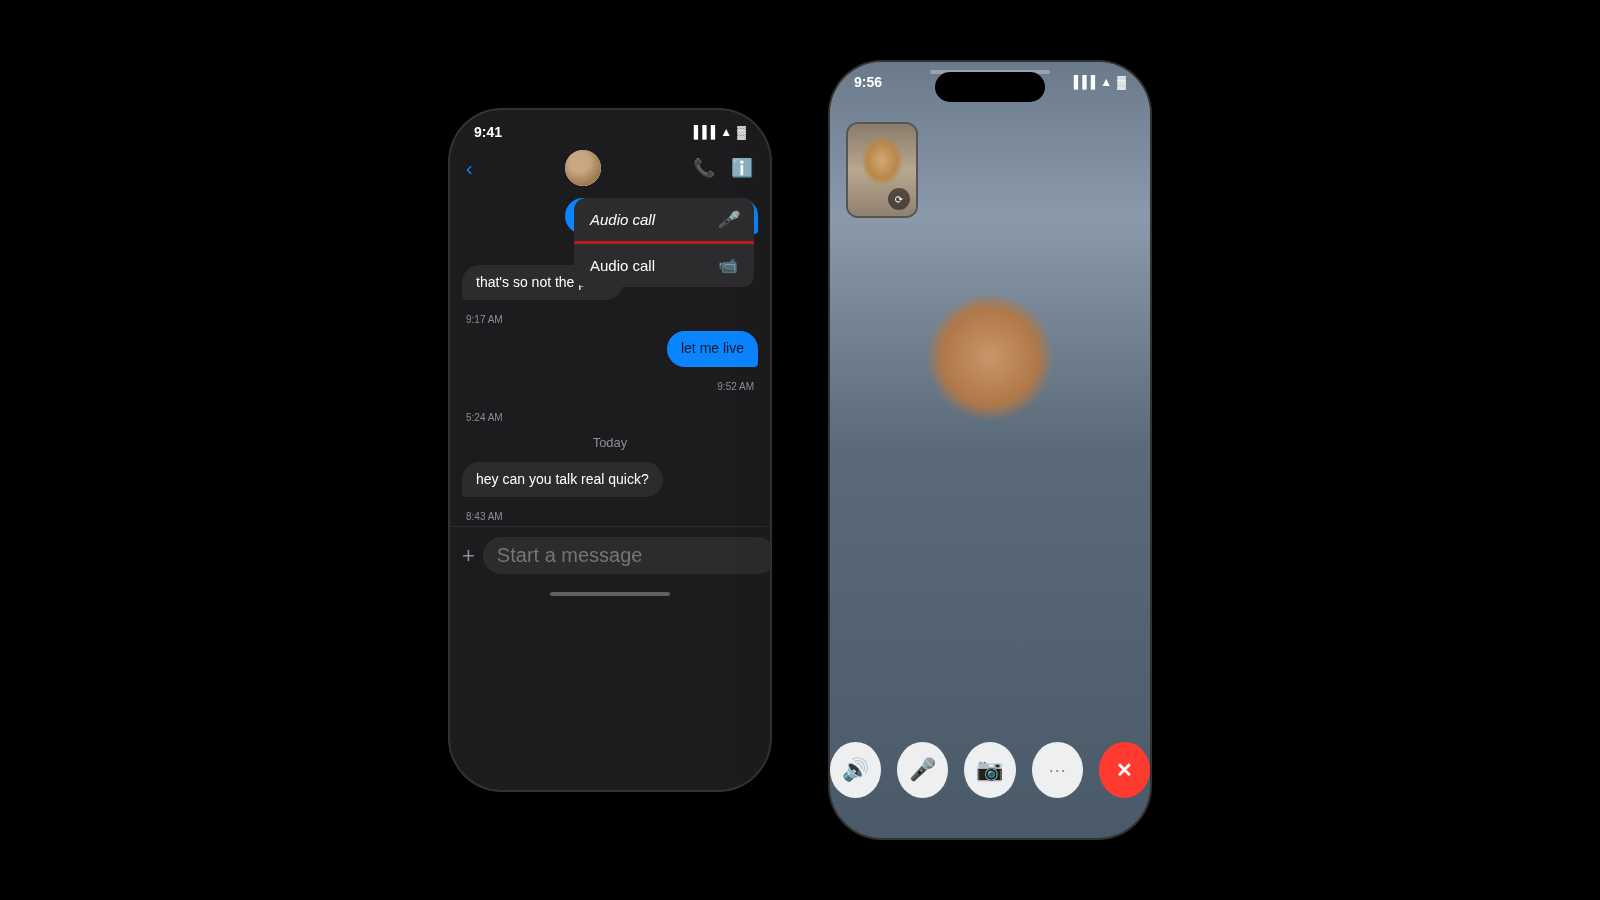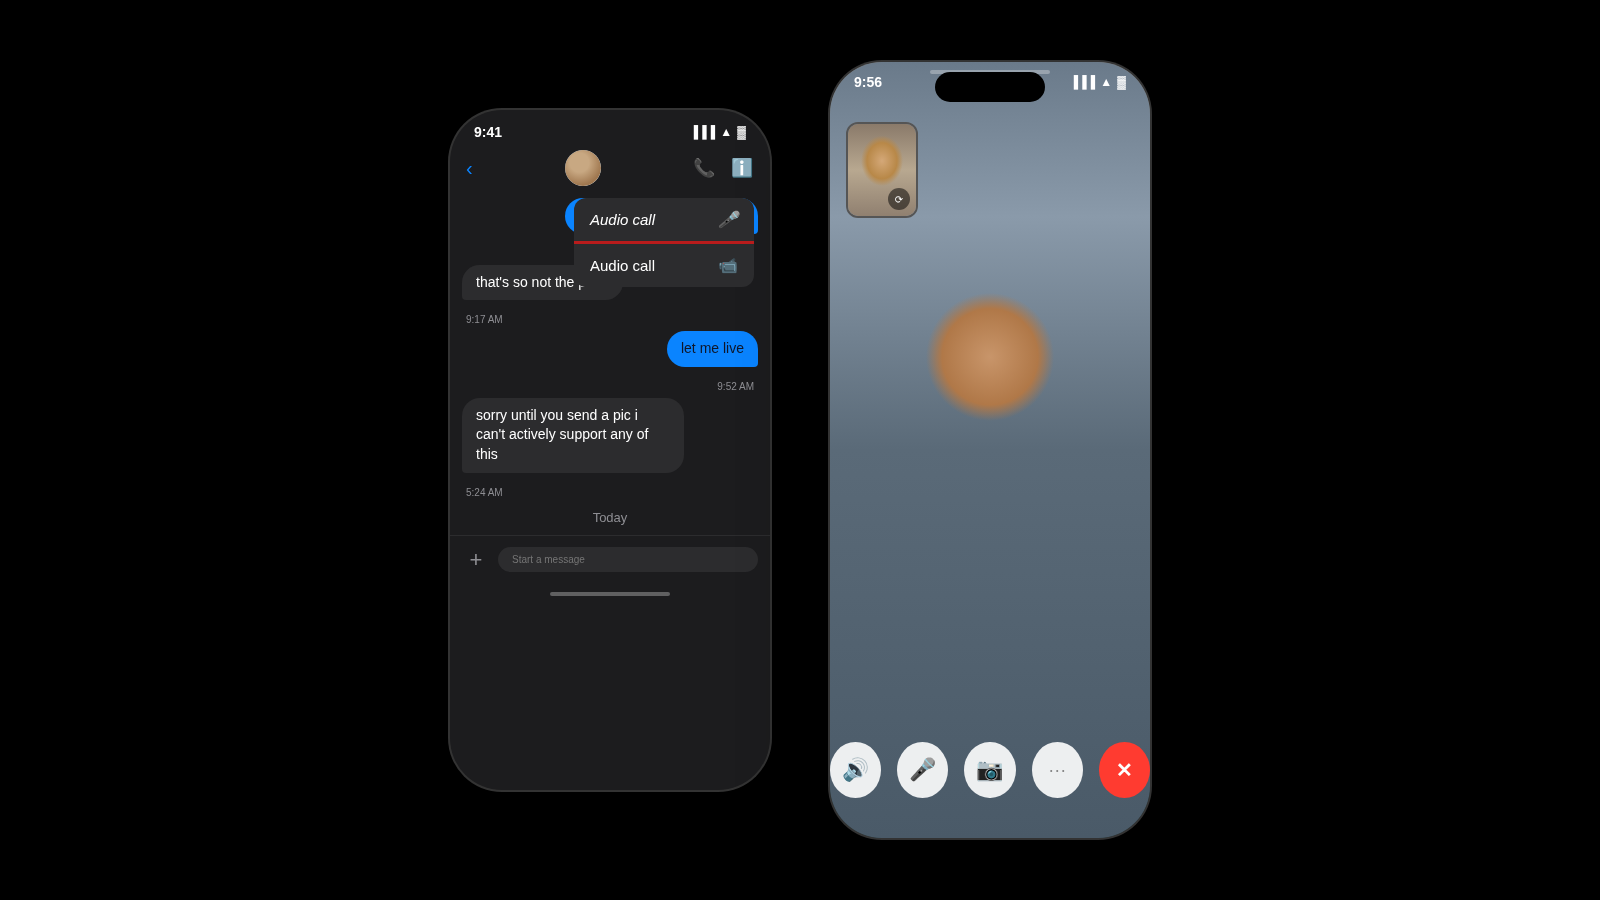--- a/index.html
+++ b/index.html
@@ -198,21 +198,21 @@
       align-items: center;
       justify-content: center;
     }
     .message-input {
       flex: 1;
       background: #2c2c2e;
       border: none;
       border-radius: 20px;
       padding: 7px 14px;
       color: #8e8e93;
-      font-size: 10px;
+      font-size: 20px;
       outline: none;
     }
 
     
     .home-indicator {
       width: 120px;
       height: 4px;
       background: #fff;
       border-radius: 2px;
       margin: 8px auto 10px;
@@ -392,30 +392,33 @@
 
     <div class="msg-row right">
       <div class="bubble sent">
         <span>let me live</span>
       </div>
       <span class="msg-time">9:52 AM</span>
     </div>
 
 
     <div class="msg-row left">
-      <div class="bubble received">
-        <span>sorry until you send a pic i can't actively support any of this</span>
-      </div>
       <span class="msg-time">5:24 AM</span>
     </div>
 
     <div class="day-divider">
       <span>Today</span>
     </div>
 
+    <div class="msg-row left">
+      <div class="bubble received">
+        <span>hey can you talk real quick?</span>
+      </div>
+      <span class="msg-time">8:43 AM</span>
+    </div>
   </div>
 
   <div class="chat-input-bar">
     <button class="add-btn">
       <span>+</span>
     </button>
     <input class="message-input" type="text" placeholder="Start a message" style="">
   </div>
 
   <div class="home-indicator"></div>

